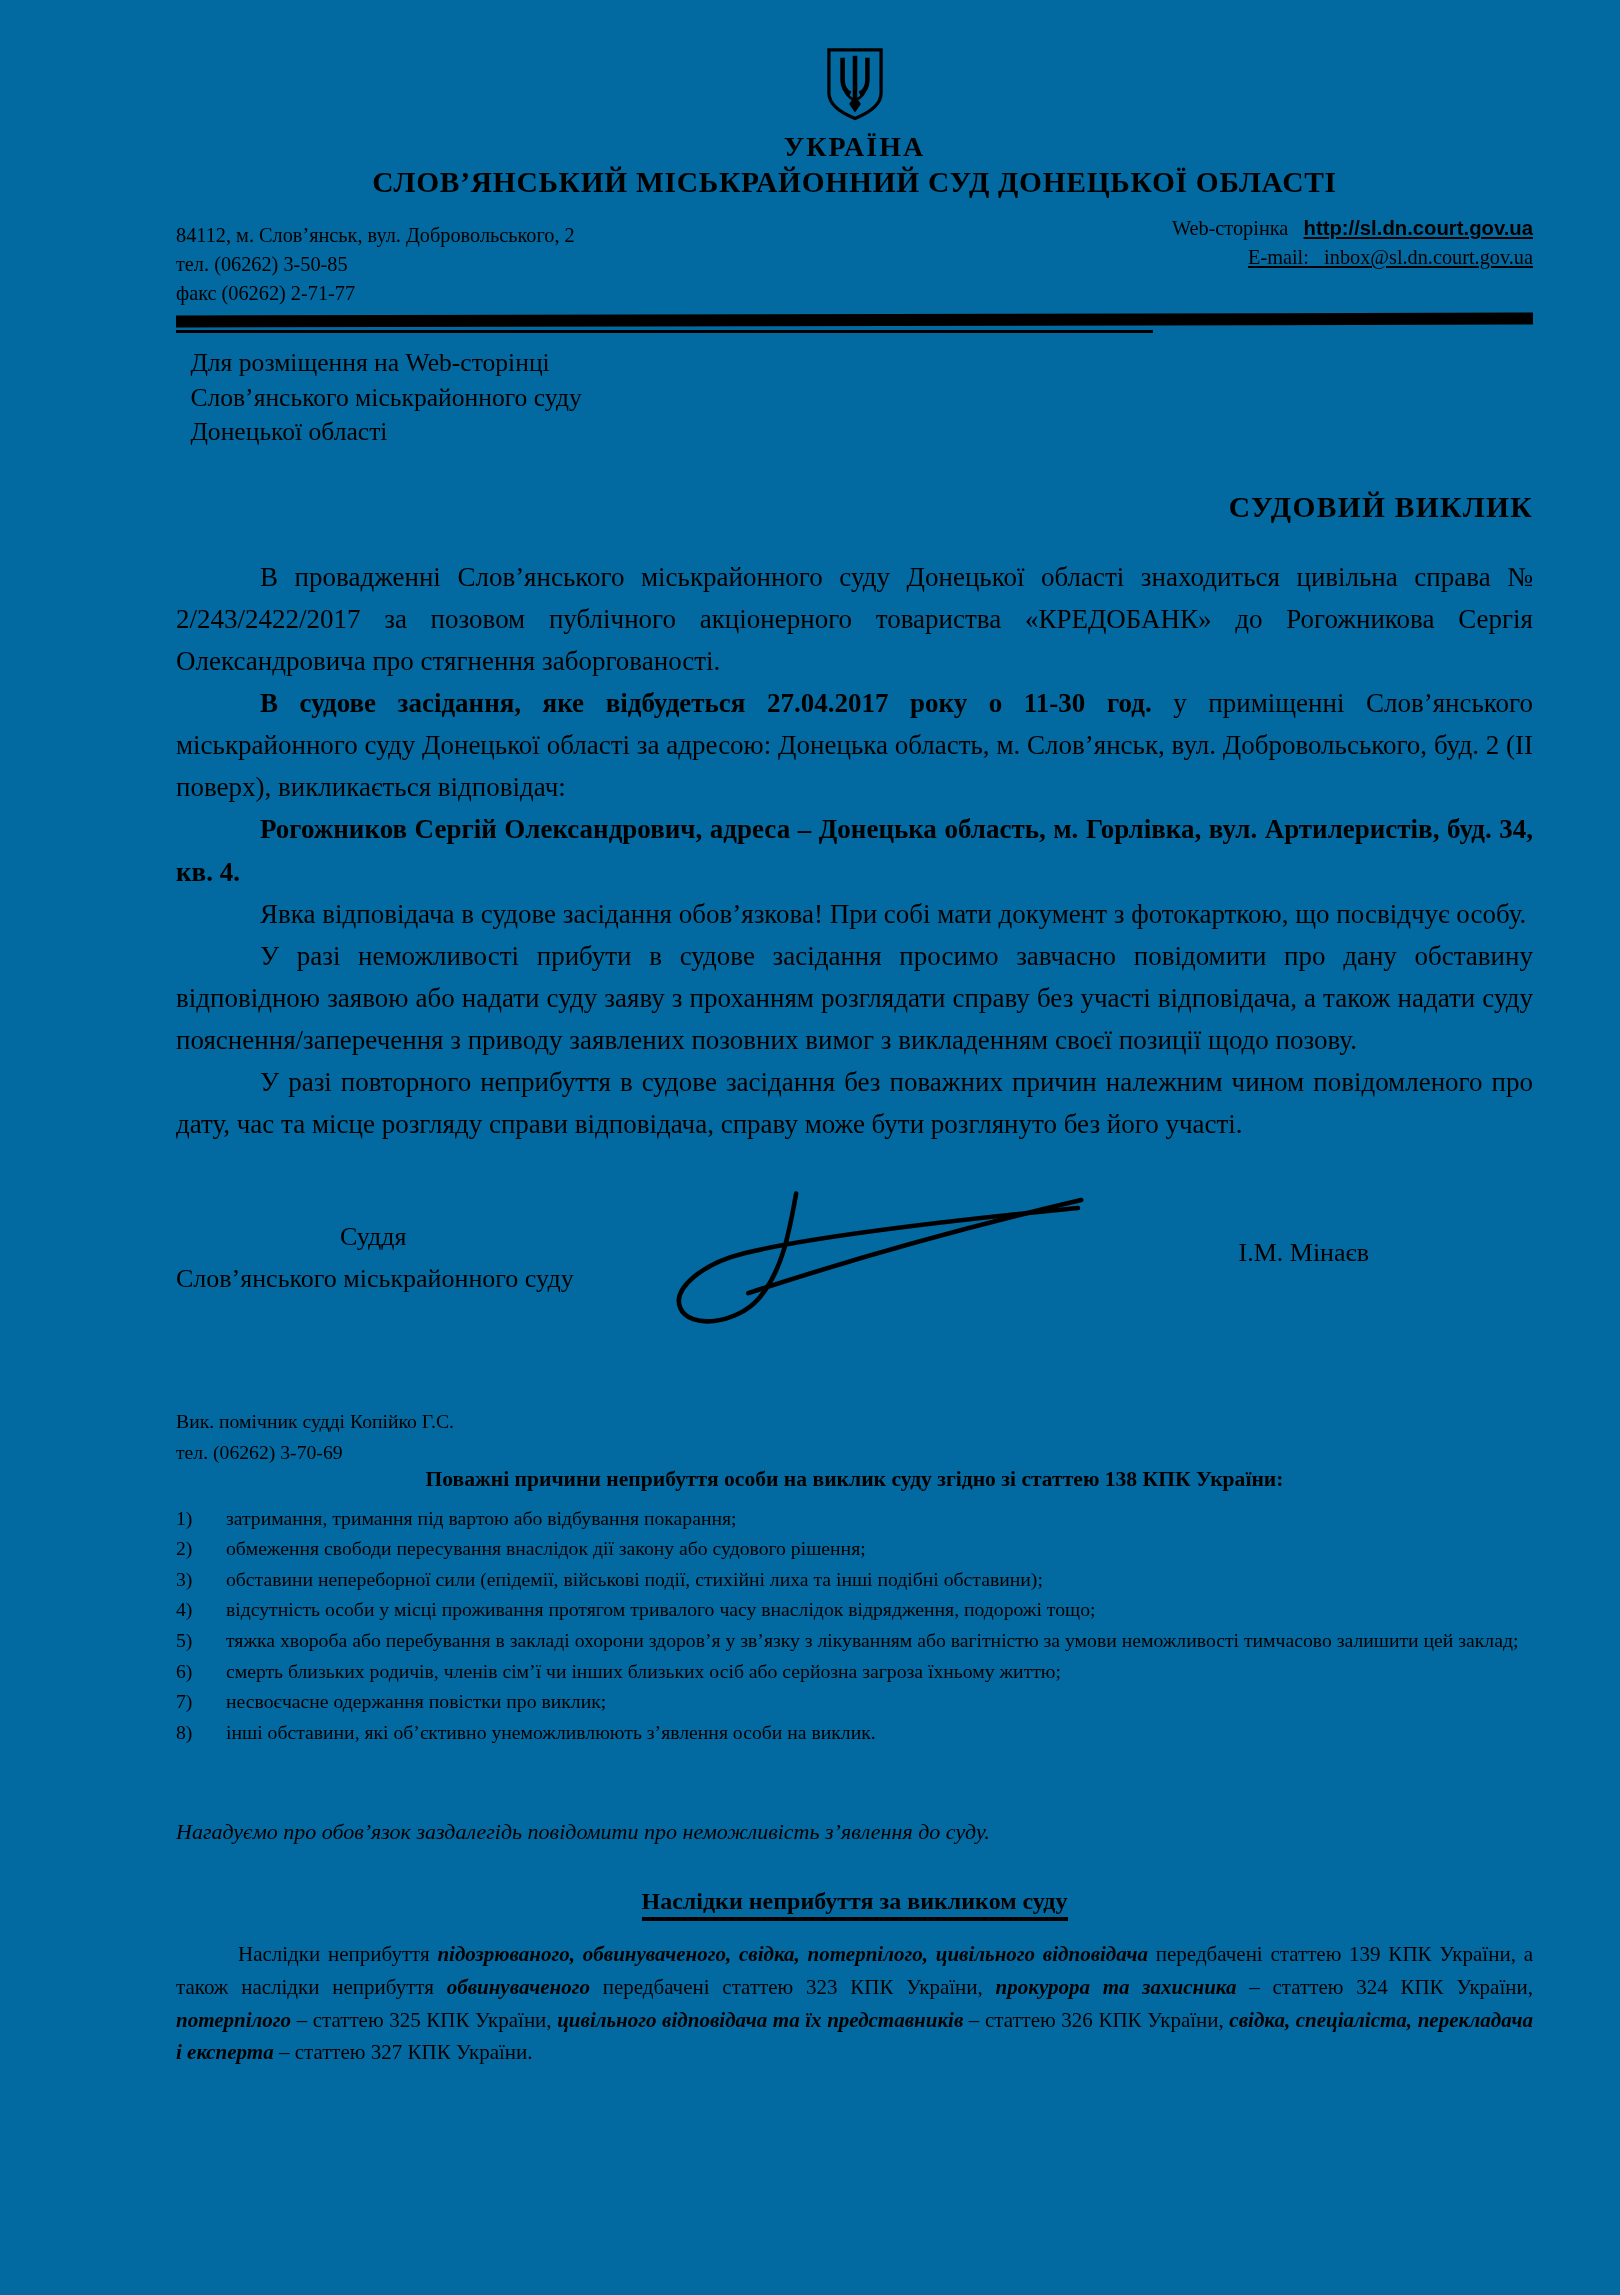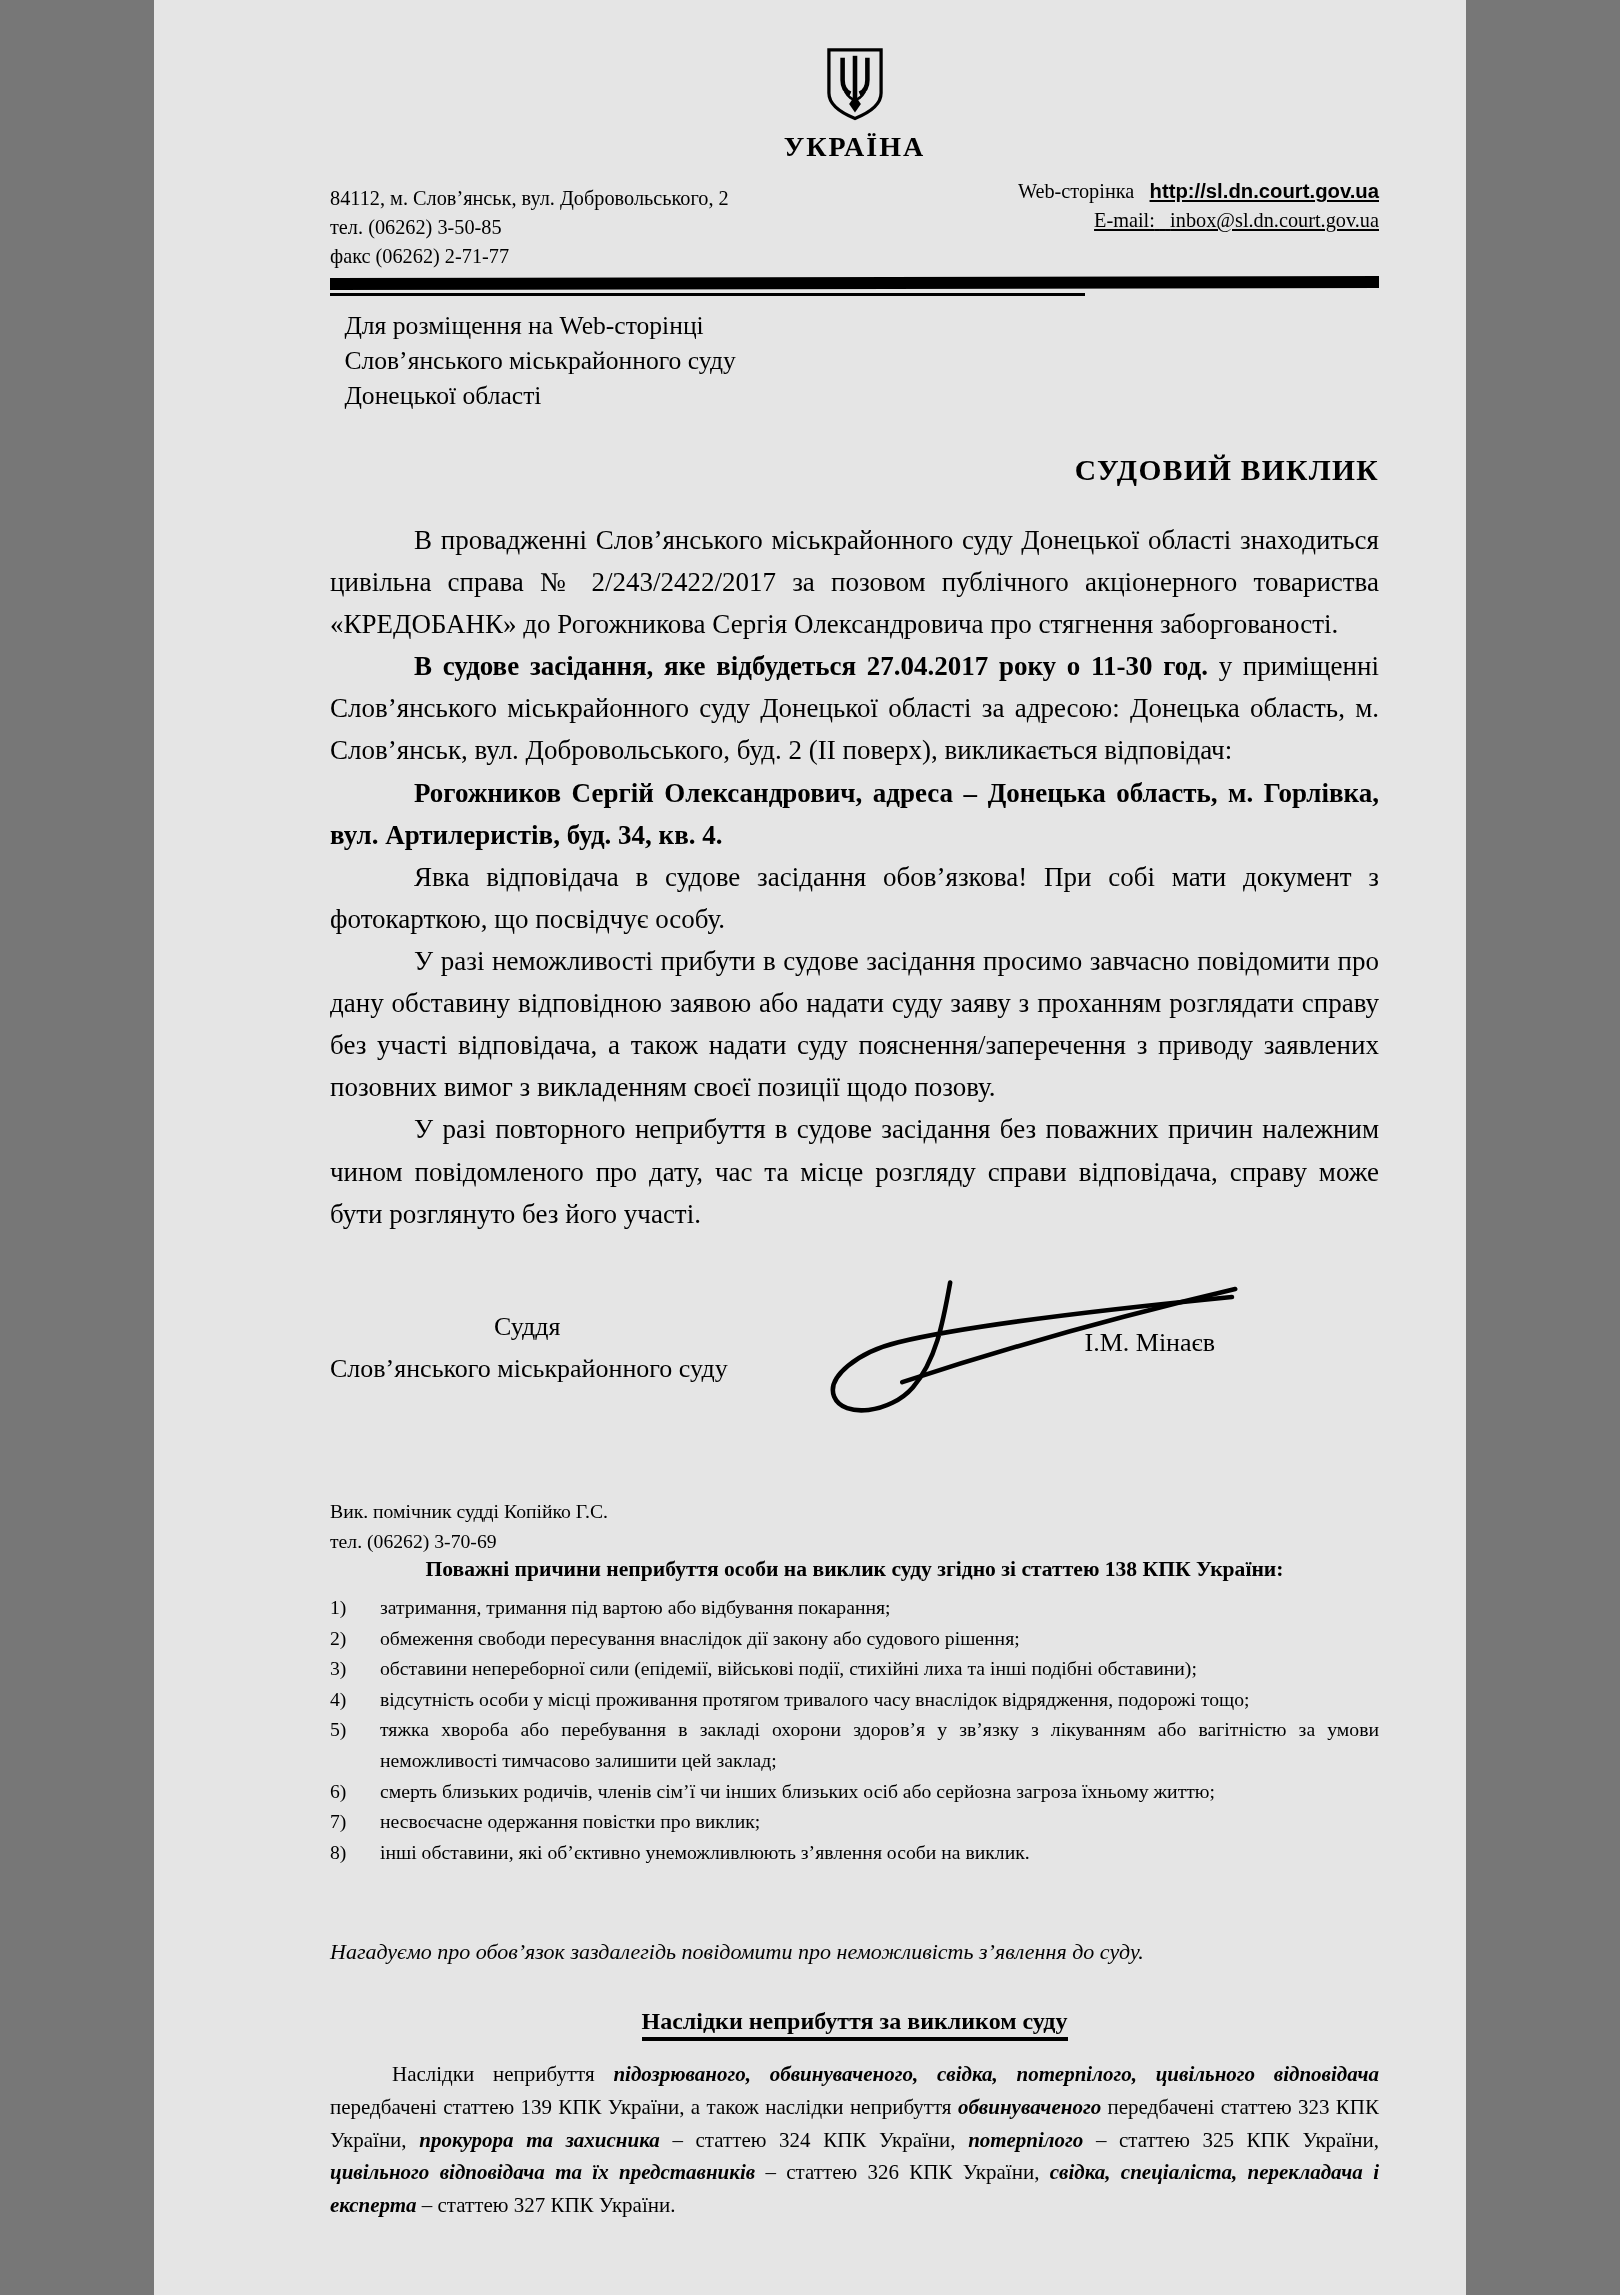--- a/index.html
+++ b/index.html
@@ -1,20 +1,20 @@
 <!DOCTYPE html>
 <html lang="uk" style="font-size:10.5px"><head>
 <meta charset="utf-8">
 <style>
   html,body{margin:0;padding:0;background:#777;}
   .page{
     position:relative;
-    width:1312px;height:2295px;
+    width:1620px;height:2295px;
     margin:0 auto;
-    background:#e5e5e5;
+    background:#0369a1;
     color:#000;
     font-family:"Liberation Serif", serif;
     box-sizing:border-box;
     padding:47px 87px 12px 176px;
     overflow:hidden;
   }
   
   .emblem-wrap{text-align:center;}
   .emblem-wrap svg{display:inline-block;}
   .country{
@@ -78,20 +78,21 @@
         <path d="M65,16 V50 Q65,66 53,71"></path>
       </g>
       <g stroke="#000" fill="none" stroke-width="4">
         <path d="M31,68 Q38,80 46,80"></path>
         <path d="M61,68 Q54,80 46,80"></path>
       </g>
       <path d="M46,74 L55,87 L46,100 L37,87 Z" fill="#000"></path>
     </svg>
   </div>
   <div class="country">УКРАЇНА</div>
+  <div class="court-name">СЛОВ’ЯНСЬКИЙ МІСЬКРАЙОННИЙ СУД ДОНЕЦЬКОЇ ОБЛАСТІ</div>
 
   <div class="contacts">
     <div class="contact-left">
         <div>84112,  м. Слов’янськ, вул. Добровольського, 2</div>
         <div>тел. (06262)  3-50-85</div>
         <div>факс (06262) 2-71-77</div>
       </div>
     <div class="contact-right">
       <div>
         <span>Web-сторінка</span>

